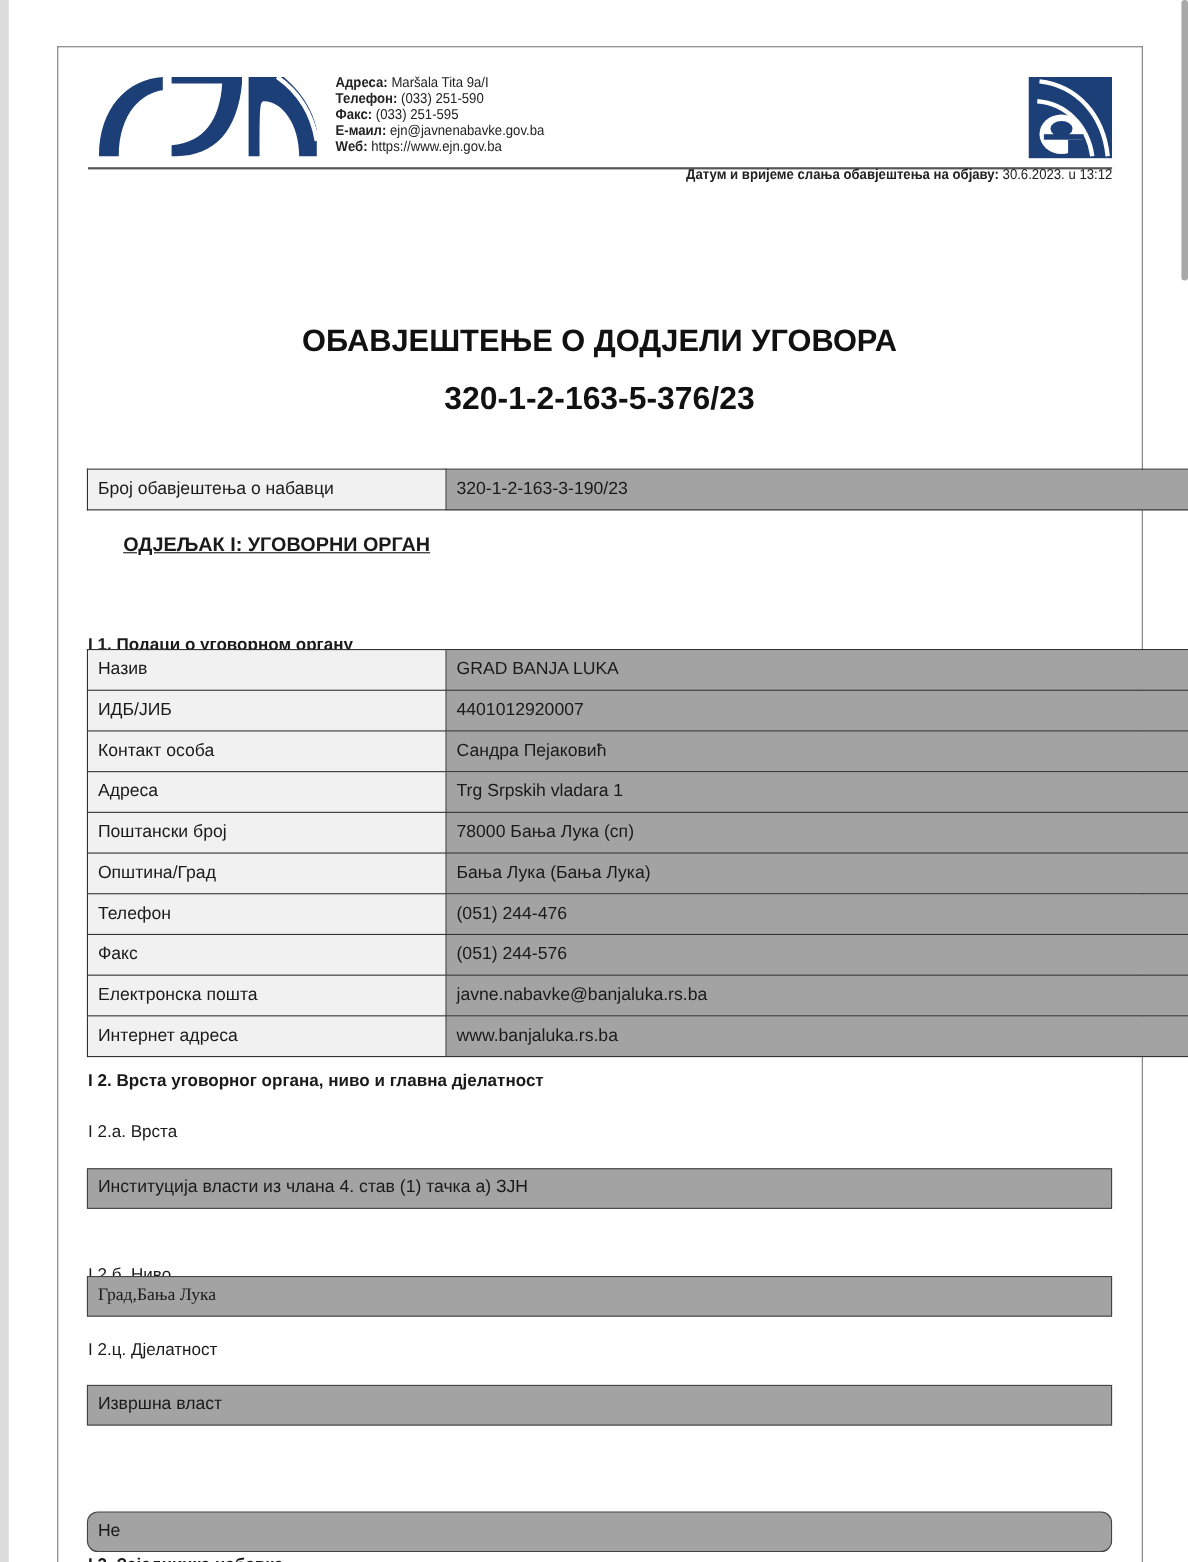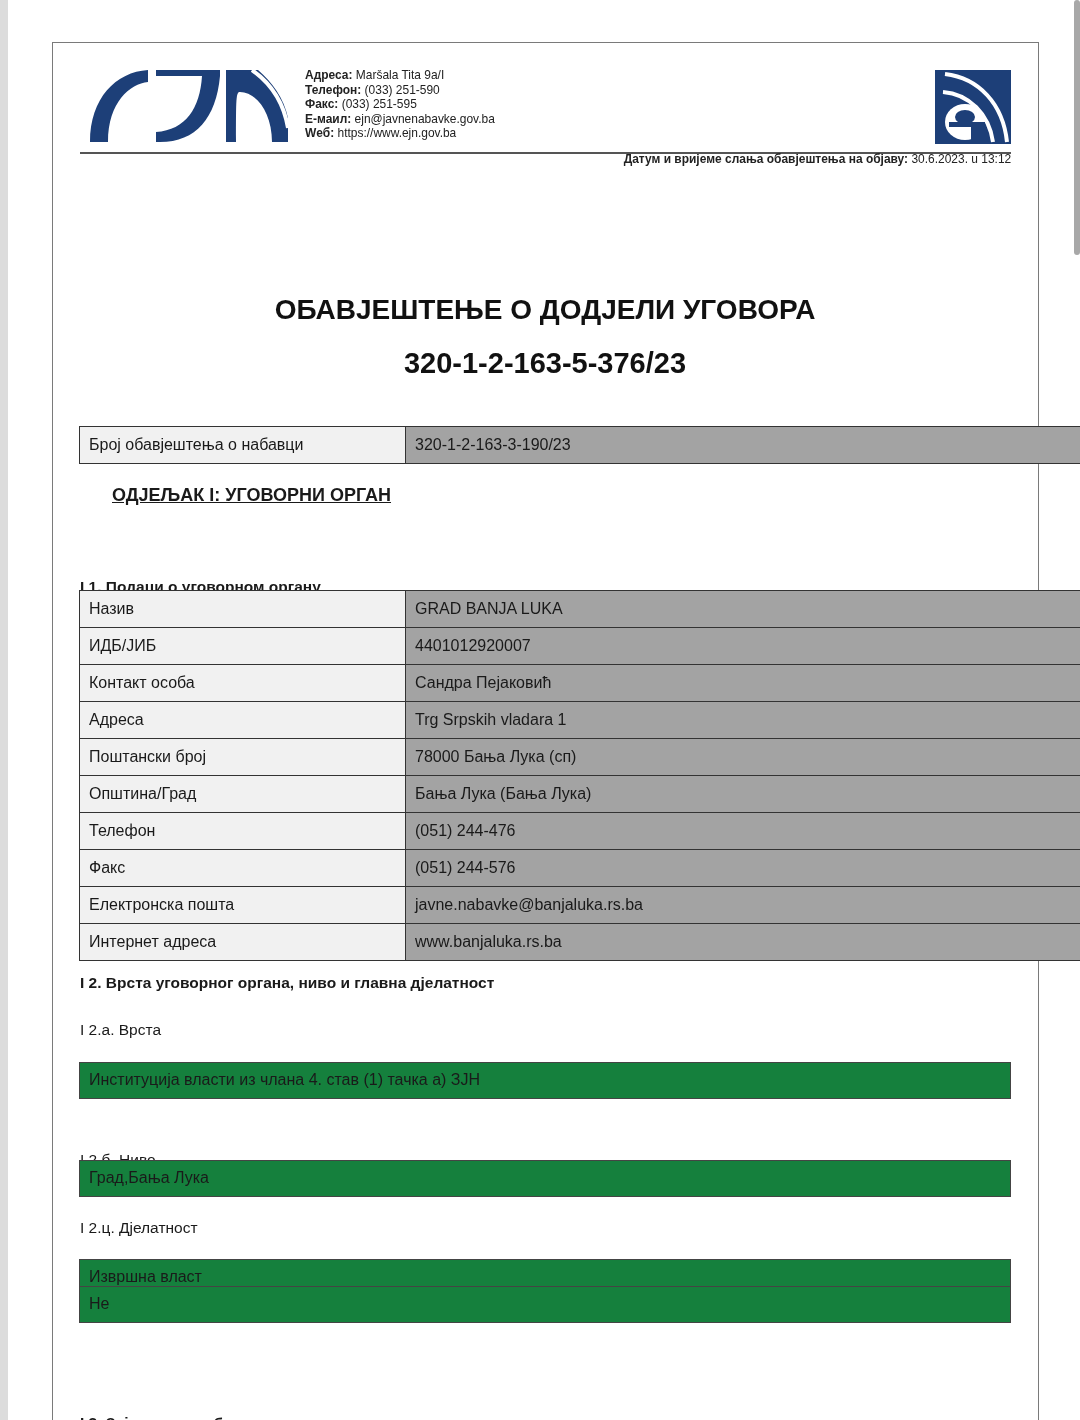--- a/index.html
+++ b/index.html
@@ -30,21 +30,21 @@
     table.kv td { border: 1.5px solid #333; height: 37px; padding: 0 9px; vertical-align: middle; }
     table.kv td.k { width: 326px; background: #f1f1f1; }
     table.kv td.v { background: #a3a3a3; }
     #notice-table { top: 426px; }
     #org-table { top: 590px; }
 
     .section-heading { position: absolute; left: 80px; font-size: 18px; font-weight: bold; text-decoration: underline; margin-left: 32px; }
     .sub-heading { position: absolute; left: 80px; font-size: 15.5px; font-weight: bold; margin-top: 28px; }
     .sub-label { position: absolute; left: 80px; font-size: 15.5px; }
 
-    .box { position: absolute; left: 79px; width: 932px; height: 37px; border: 1.5px solid #444; padding: 0 9px; font-size: 16px; line-height: 34px; background: #15803d; }
+    .box { position: absolute; left: 79px; width: 932px; height: 37px; border: 1.5px solid #444; padding: 0 9px; font-size: 16px; line-height: 34px; background: #a3a3a3; }
   </style>
 </head>
 <body>
 
 <div class="left-strip"></div>
 <div class="scrollbar"></div>
 
 <div class="page"></div>
 
 <svg class="logo-left" viewBox="0 0 204 76">
@@ -140,19 +140,19 @@
       </tr>
 </tbody>
   </table>
 
 <div class="sub-heading" style="top:946px;">I 2. Врста уговорног органа, ниво и главна дјелатност</div>
 
 <div class="sub-label" style="top:1021px;">I 2.а. Врста</div>
 <div class="box" style="top:1062px;">Институција власти из члана 4. став (1) тачка а) ЗЈН</div>
 
 <div class="sub-label" style="top:1120px;margin-top:31px;">I 2.б. Ниво</div>
-<div class="box" style="top:1160px;">Град,Бања Лука</div>
+<div class="box" style="top:1160px;font-family:Liberation Serif, serif;">Град,Бања Лука</div>
 
 <div class="sub-label" style="top:1219px;">I 2.ц. Дјелатност</div>
 <div class="box" style="top:1259px;">Извршна власт</div>
 
 <div class="sub-heading" style="top:1386px;">I 3. Заједничка набавка</div>
-<div class="box" style="top:1286px;">Не</div>
+<div class="box" style="top:1374px;border-radius:10px;">Не</div>
 
 </body></html>

